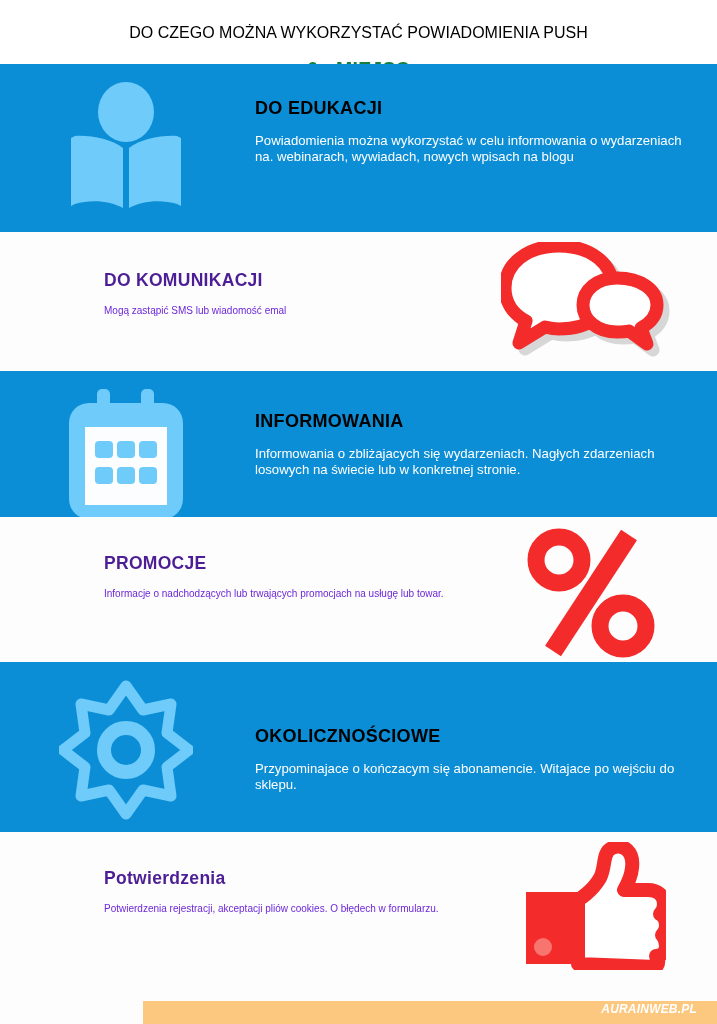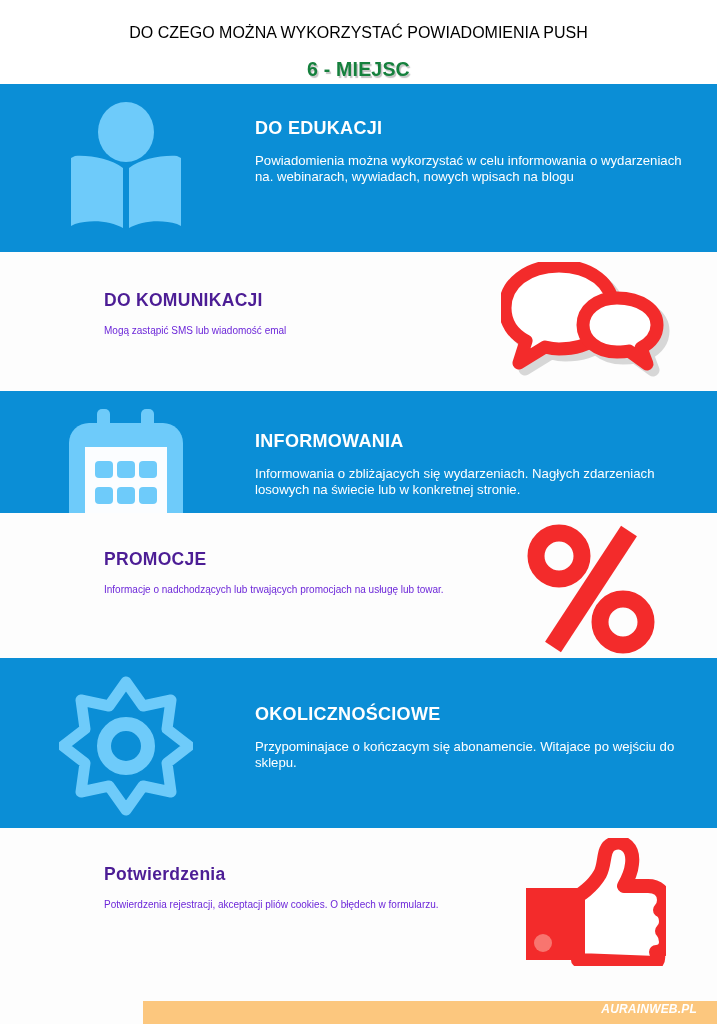--- a/index.html
+++ b/index.html
@@ -5,53 +5,53 @@
   * { margin:0; padding:0; box-sizing:border-box; }
   html, body {
     width:717px; height:1024px;
     background:#ffffff;
     font-family:"Liberation Sans", sans-serif;
     overflow:hidden;
   }
   #page { position:relative; width:717px; height:1024px; background:#fdfdfd; }
 
   
-  .header { height:84px; background:#ffffff; padding-top:24px; text-align:center; }
+  .header { height:64px; background:#ffffff; padding-top:24px; text-align:center; }
   .header .line2 {
     margin-top:16px;
     color:#15803d; font-size:19.5px; font-weight:bold; letter-spacing:0.2px;
     text-shadow:1.5px 1.5px 1px rgba(120,120,120,.45);
   }
 
   
   .band { position:relative; width:717px; display:flex; align-items:flex-start; }
   .band.blue  { background:#0b8ed6; }
   .band.white { background:#fdfdfd; }
 
   .icon-col  { width:252px; display:flex; align-items:flex-start; justify-content:center; flex:0 0 252px; }
   .icon-col.right { order:2; }
   .text-col  { flex:1 1 auto; }
   .text-col.left { order:1; }
 
   .band.blue  .icon-col { padding-top:18px; }
   .band.white .icon-col { padding-top:10px; }
 
   .sec-title { font-weight:bold; }
-  .band.blue  .sec-title { color:#ffffff; font-size:18px; letter-spacing:.3px; }
+  .band.blue  .sec-title { color:#000000; font-size:18px; letter-spacing:.3px; }
   .band.white .sec-title { color:#4c1d95; font-size:17.5px; letter-spacing:.3px; }
 
   .sec-body { margin-top:14px; line-height:1.18; }
   .band.blue  .sec-body { color:#ffffff; font-size:13.2px; }
   .band.white .sec-body { color:#6d28d9; font-size:10px; }
 
   .b1 .text-col { padding:34px 20px 0 3px; }
   .b2 .text-col { padding:38px 0 0 104px; }
   .b3 .text-col { padding:40px 20px 0 3px; }
   .b4 .text-col { padding:36px 0 0 104px; }
-  .b5 .text-col { padding:46px 20px 0 3px; }
+  .b5 .text-col { padding:64px 20px 0 3px; }
   .b6 .text-col { padding:36px 0 0 104px; }
   .b6 .sec-title { font-size:19px; }
   .b6 .sec-body  { font-size:13.5px; }
 
   
   .footer-bar {
     position:absolute; left:143px; top:1001px; width:574px; height:23px;
     background:#fcc77e;
   }
   .watermark {
@@ -99,21 +99,21 @@
             <path d="M58 4 C26 4 4 22 4 46 C4 60 12 72 25 79 L18 101 L44 85 C48 86 53 87 58 87 C90 87 112 69 112 46 C112 22 90 4 58 4 Z" fill="none" stroke="#555" stroke-width="13" stroke-linejoin="round"></path>
             <path d="M116 36 C96 36 82 48 82 63 C82 78 96 90 116 90 C120 90 124 90 128 89 L146 102 L140 86 C151 80 156 72 156 63 C156 48 140 36 116 36 Z" fill="none" stroke="#555" stroke-width="13" stroke-linejoin="round"></path>
           </g>
           <path d="M58 4 C26 4 4 22 4 46 C4 60 12 72 25 79 L18 101 L44 85 C48 86 53 87 58 87 C90 87 112 69 112 46 C112 22 90 4 58 4 Z" fill="#ffffff" stroke="#f32b2b" stroke-width="13" stroke-linejoin="round"></path>
           <path d="M116 36 C96 36 82 48 82 63 C82 78 96 90 116 90 C120 90 124 90 128 89 L146 102 L140 86 C151 80 156 72 156 63 C156 48 140 36 116 36 Z" fill="#ffffff" stroke="#f32b2b" stroke-width="13" stroke-linejoin="round"></path>
         </svg>
       </span>
     </div>
   </div>
 
-  <div class="band blue b3" style="height:122px;">
+  <div class="band blue b3" style="height:146px;">
     <div class="icon-col">
       <span>
         <svg width="118" height="132" viewBox="0 0 118 132">
           <rect x="30" y="0" width="13" height="26" rx="5" fill="#6ecbfa"></rect>
           <rect x="74" y="0" width="13" height="26" rx="5" fill="#6ecbfa"></rect>
           <rect x="2" y="14" width="114" height="116" rx="20" fill="#6ecbfa"></rect>
           <rect x="18" y="38" width="82" height="78" fill="#fbfdff"></rect>
           <rect x="28" y="52" width="18" height="17" rx="4" fill="#6ecbfa"></rect>
           <rect x="50" y="52" width="18" height="17" rx="4" fill="#6ecbfa"></rect>
           <rect x="72" y="52" width="18" height="17" rx="4" fill="#6ecbfa"></rect>

